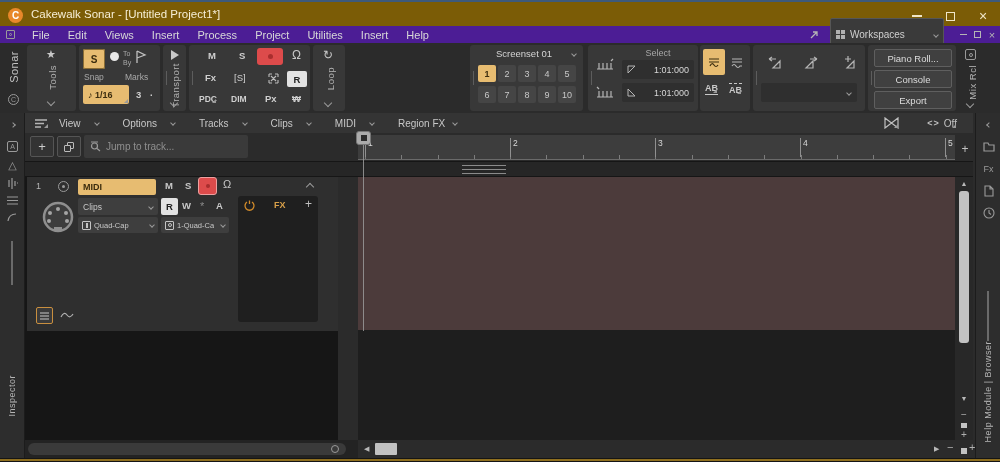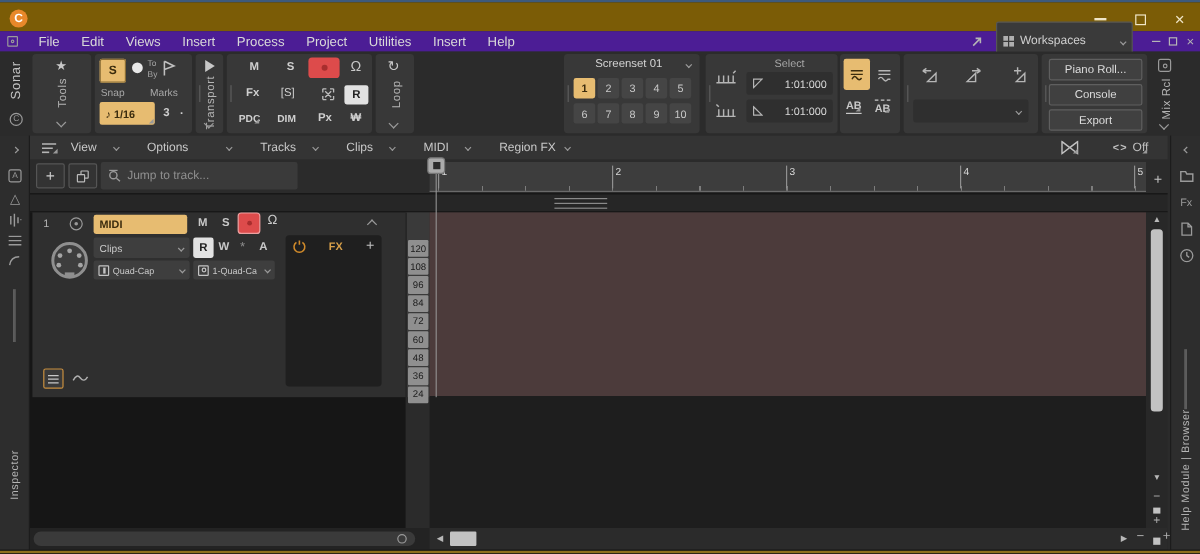--- a/index.html
+++ b/index.html
@@ -74,20 +74,21 @@
 </style>
 </head>
 <body>
 
 <div id="root">
 
   <div class="abs" style="left:0;top:0;width:1000px;height:2px;background:#3d5a7c"></div>
 
   <div class="abs titlebar">
     <div class="abs logo ctr">C</div>
+    <div class="abs wintitle">Cakewalk Sonar - [Untitled Project1*]</div>
     <div class="abs wctl ctr" style="right:66px">
         <span style="display:block;width:10px;height:2px;background:#f0e6c8"></span>
       </div>
     <div class="abs wctl ctr" style="right:33px">
         <span style="display:block;width:9px;height:9px;border:1.5px solid #f0e6c8"></span>
       </div>
     <div class="abs wctl ctr" style="right:0;font-size:14px">×</div>
   </div>
 
   <div class="abs menubar flex">
@@ -303,21 +304,21 @@
     <span class="ctr corner" style="width:16px;height:12px;margin:0 10px 0 8px;position:relative">
       <svg width="12" height="9" viewBox="0 0 12 9">
           <path d="M0 1 H12 M0 4.5 H9 M0 8 H6" stroke="#b5b5b5" stroke-width="1.3"></path>
         </svg>
     </span>
     <span class="tvmenu" style="gap:0">
       <span class="flex" style="margin-right:24px;gap:14px">
           <span>View</span>
           <span class="chv sm"></span>
         </span>
-      <span class="flex" style="margin-right:24px;gap:32px">
+      <span class="flex" style="margin-right:24px;gap:14px">
           <span>Options</span>
           <span class="chv sm"></span>
         </span>
       <span class="flex" style="margin-right:24px;gap:14px">
           <span>Tracks</span>
           <span class="chv sm"></span>
         </span>
       <span class="flex" style="margin-right:24px;gap:14px">
           <span>Clips</span>
           <span class="chv sm"></span>
@@ -445,32 +446,20 @@
           <path d="M0 1 H9 M0 4 H9 M0 7 H9" stroke="#c8c8c8" stroke-width="1.1"></path>
         </svg>
     </span>
     <span class="abs" style="left:33px;top:133px">
       <svg width="14" height="10" viewBox="0 0 14 10">
           <path d="M1 7 Q4 1 7 5 T13 4" stroke="#b0b0b0" stroke-width="1.2" fill="none"></path>
         </svg>
     </span>
   </div>
 
-  <div class="abs pitchruler">
-    <div style="height:22px"></div>
-    <div class="pitchcell">120</div>
-    <div class="pitchcell">108</div>
-    <div class="pitchcell">96</div>
-    <div class="pitchcell">84</div>
-    <div class="pitchcell">72</div>
-    <div class="pitchcell">60</div>
-    <div class="pitchcell">48</div>
-    <div class="pitchcell">36</div>
-    <div class="pitchcell">24</div>
-  </div>
 
   <div class="abs clipslane"></div>
   <div class="abs clipsvoid"></div>
 
   <div class="abs" style="left:955px;top:177px;width:18px;height:263px;background:#282828">
     <div class="ctr sarrow" style="height:12px">▲</div>
     <div class="scrollthumb" style="margin:2px 4px;width:10px;height:152px"></div>
     <div class="abs ctr sarrow" style="left:0;top:218px;width:18px">▼</div>
     <div class="abs ctr" style="left:0;top:232px;width:18px;color:#b0b0b0;font-size:10px">−</div>
     <div class="abs" style="left:6px;top:246px;width:6px;height:5px;background:#c2c2c2"></div>

